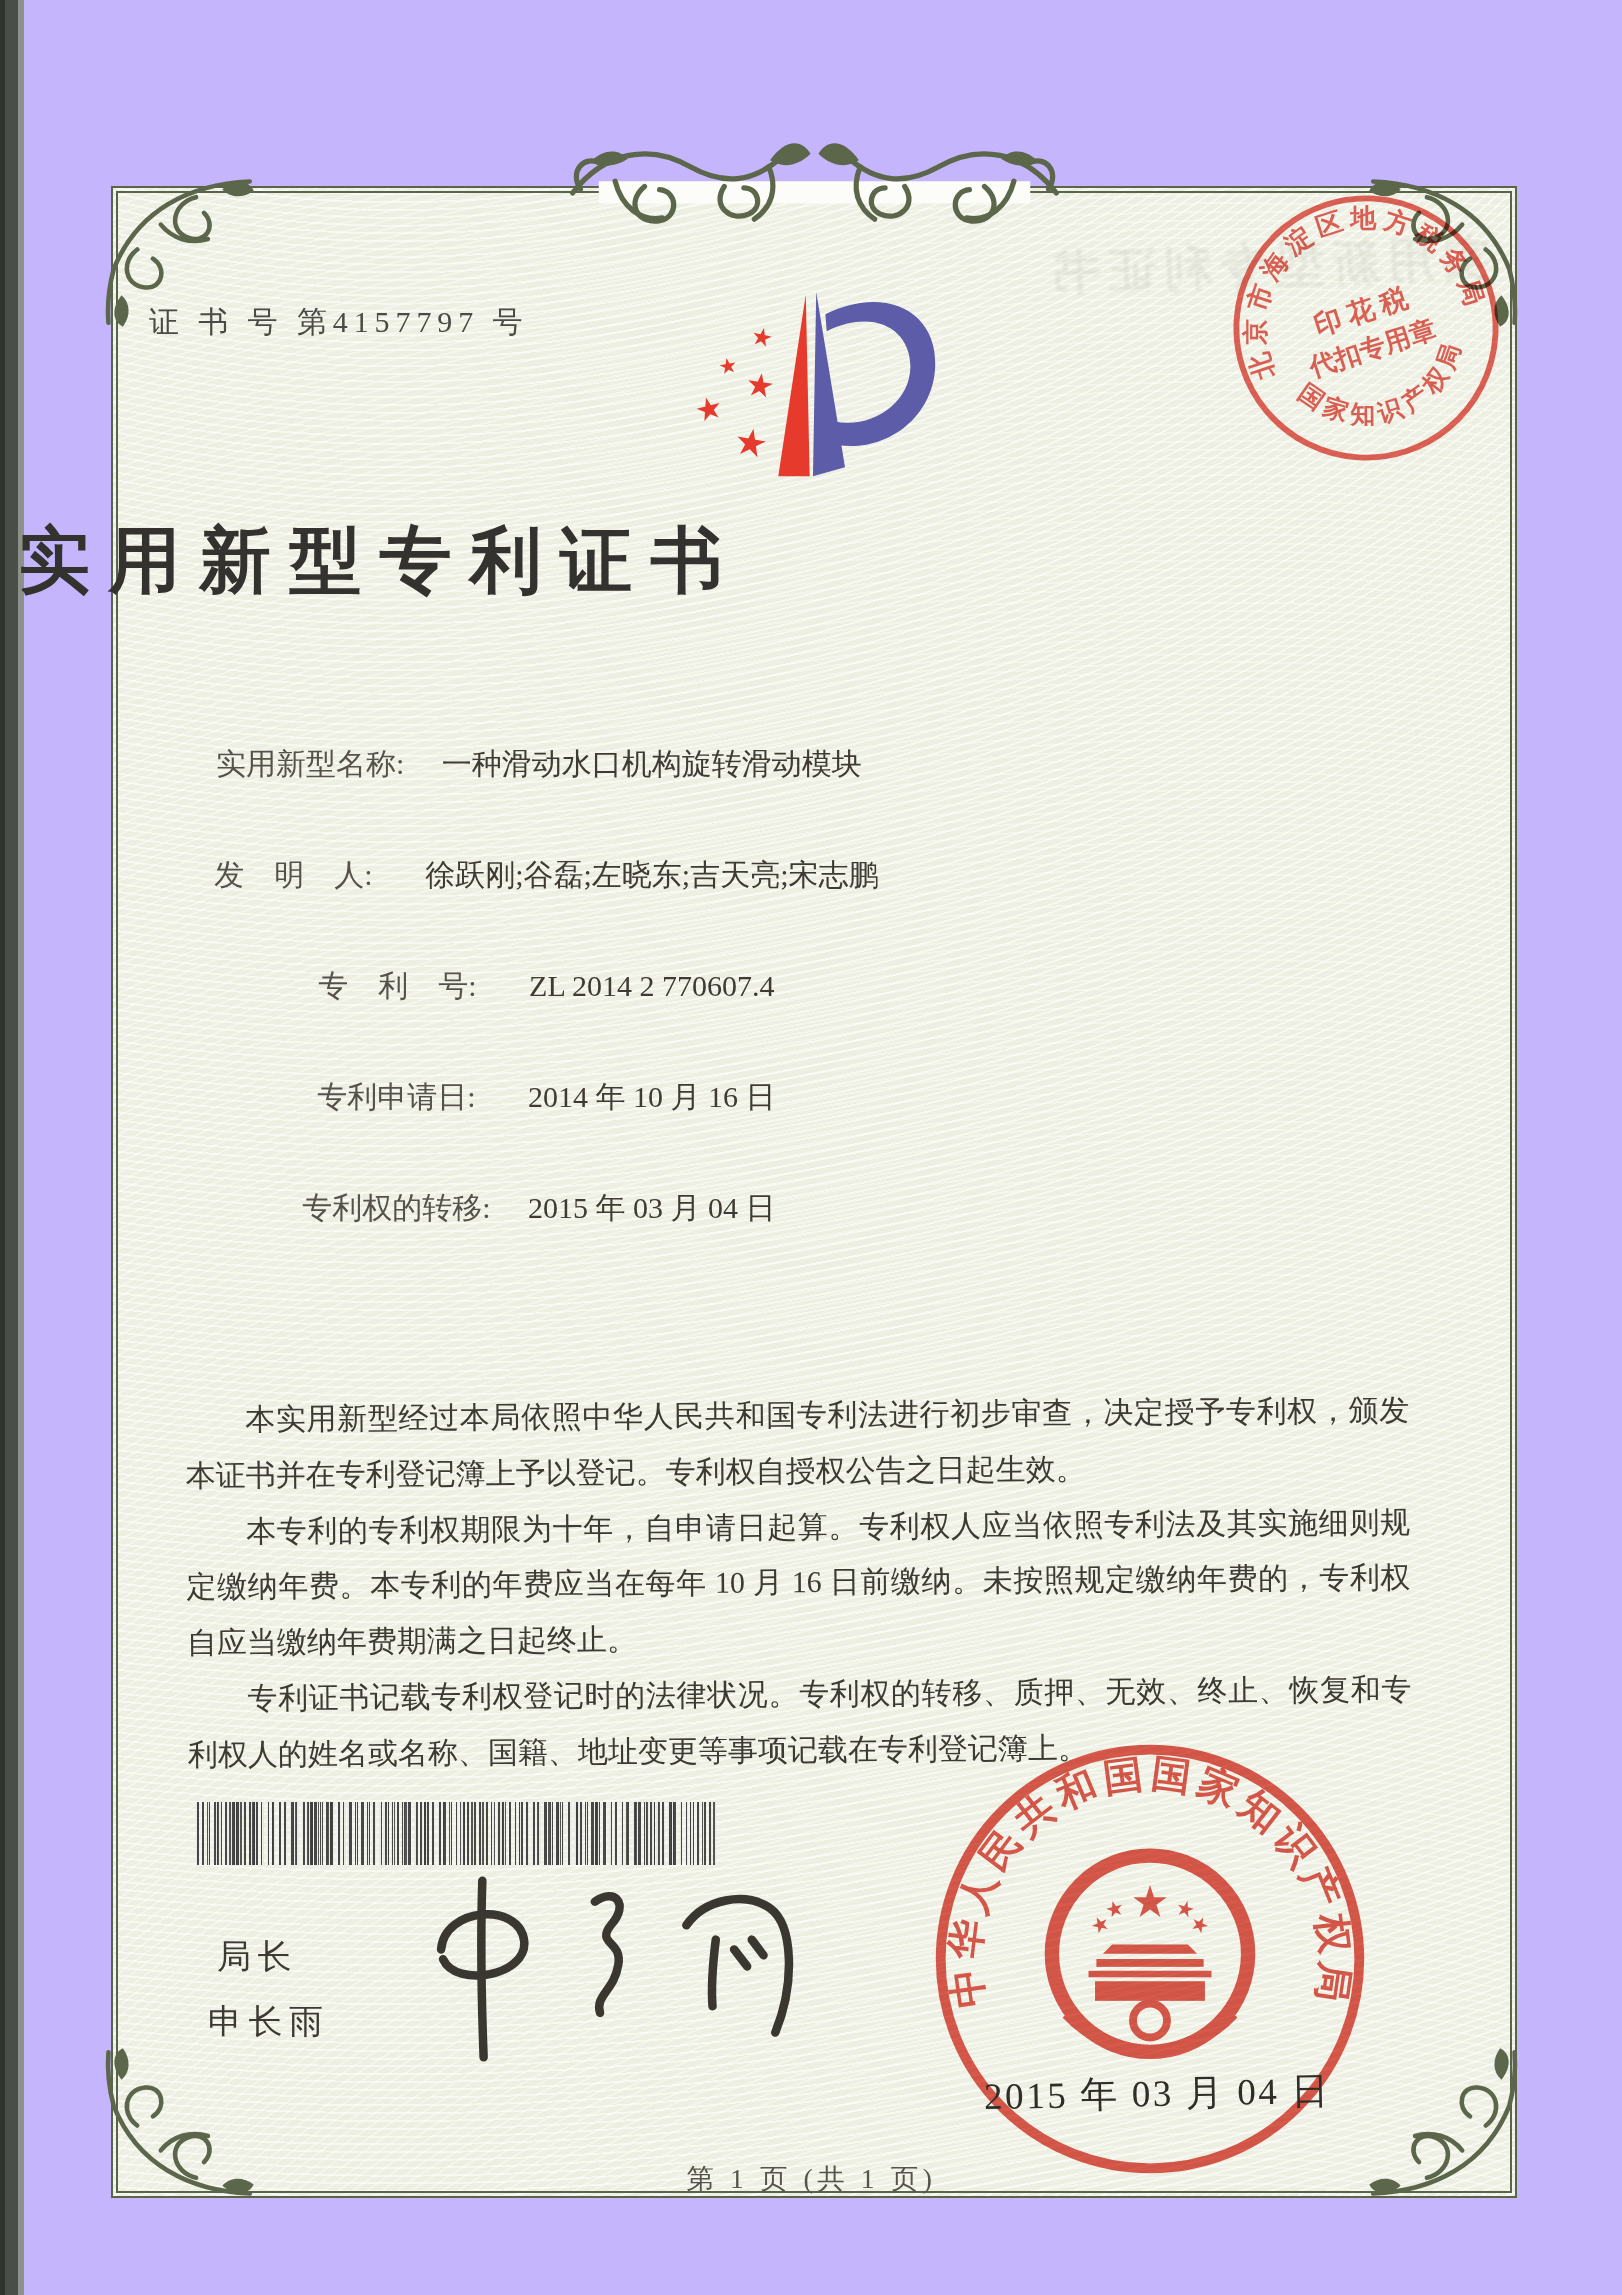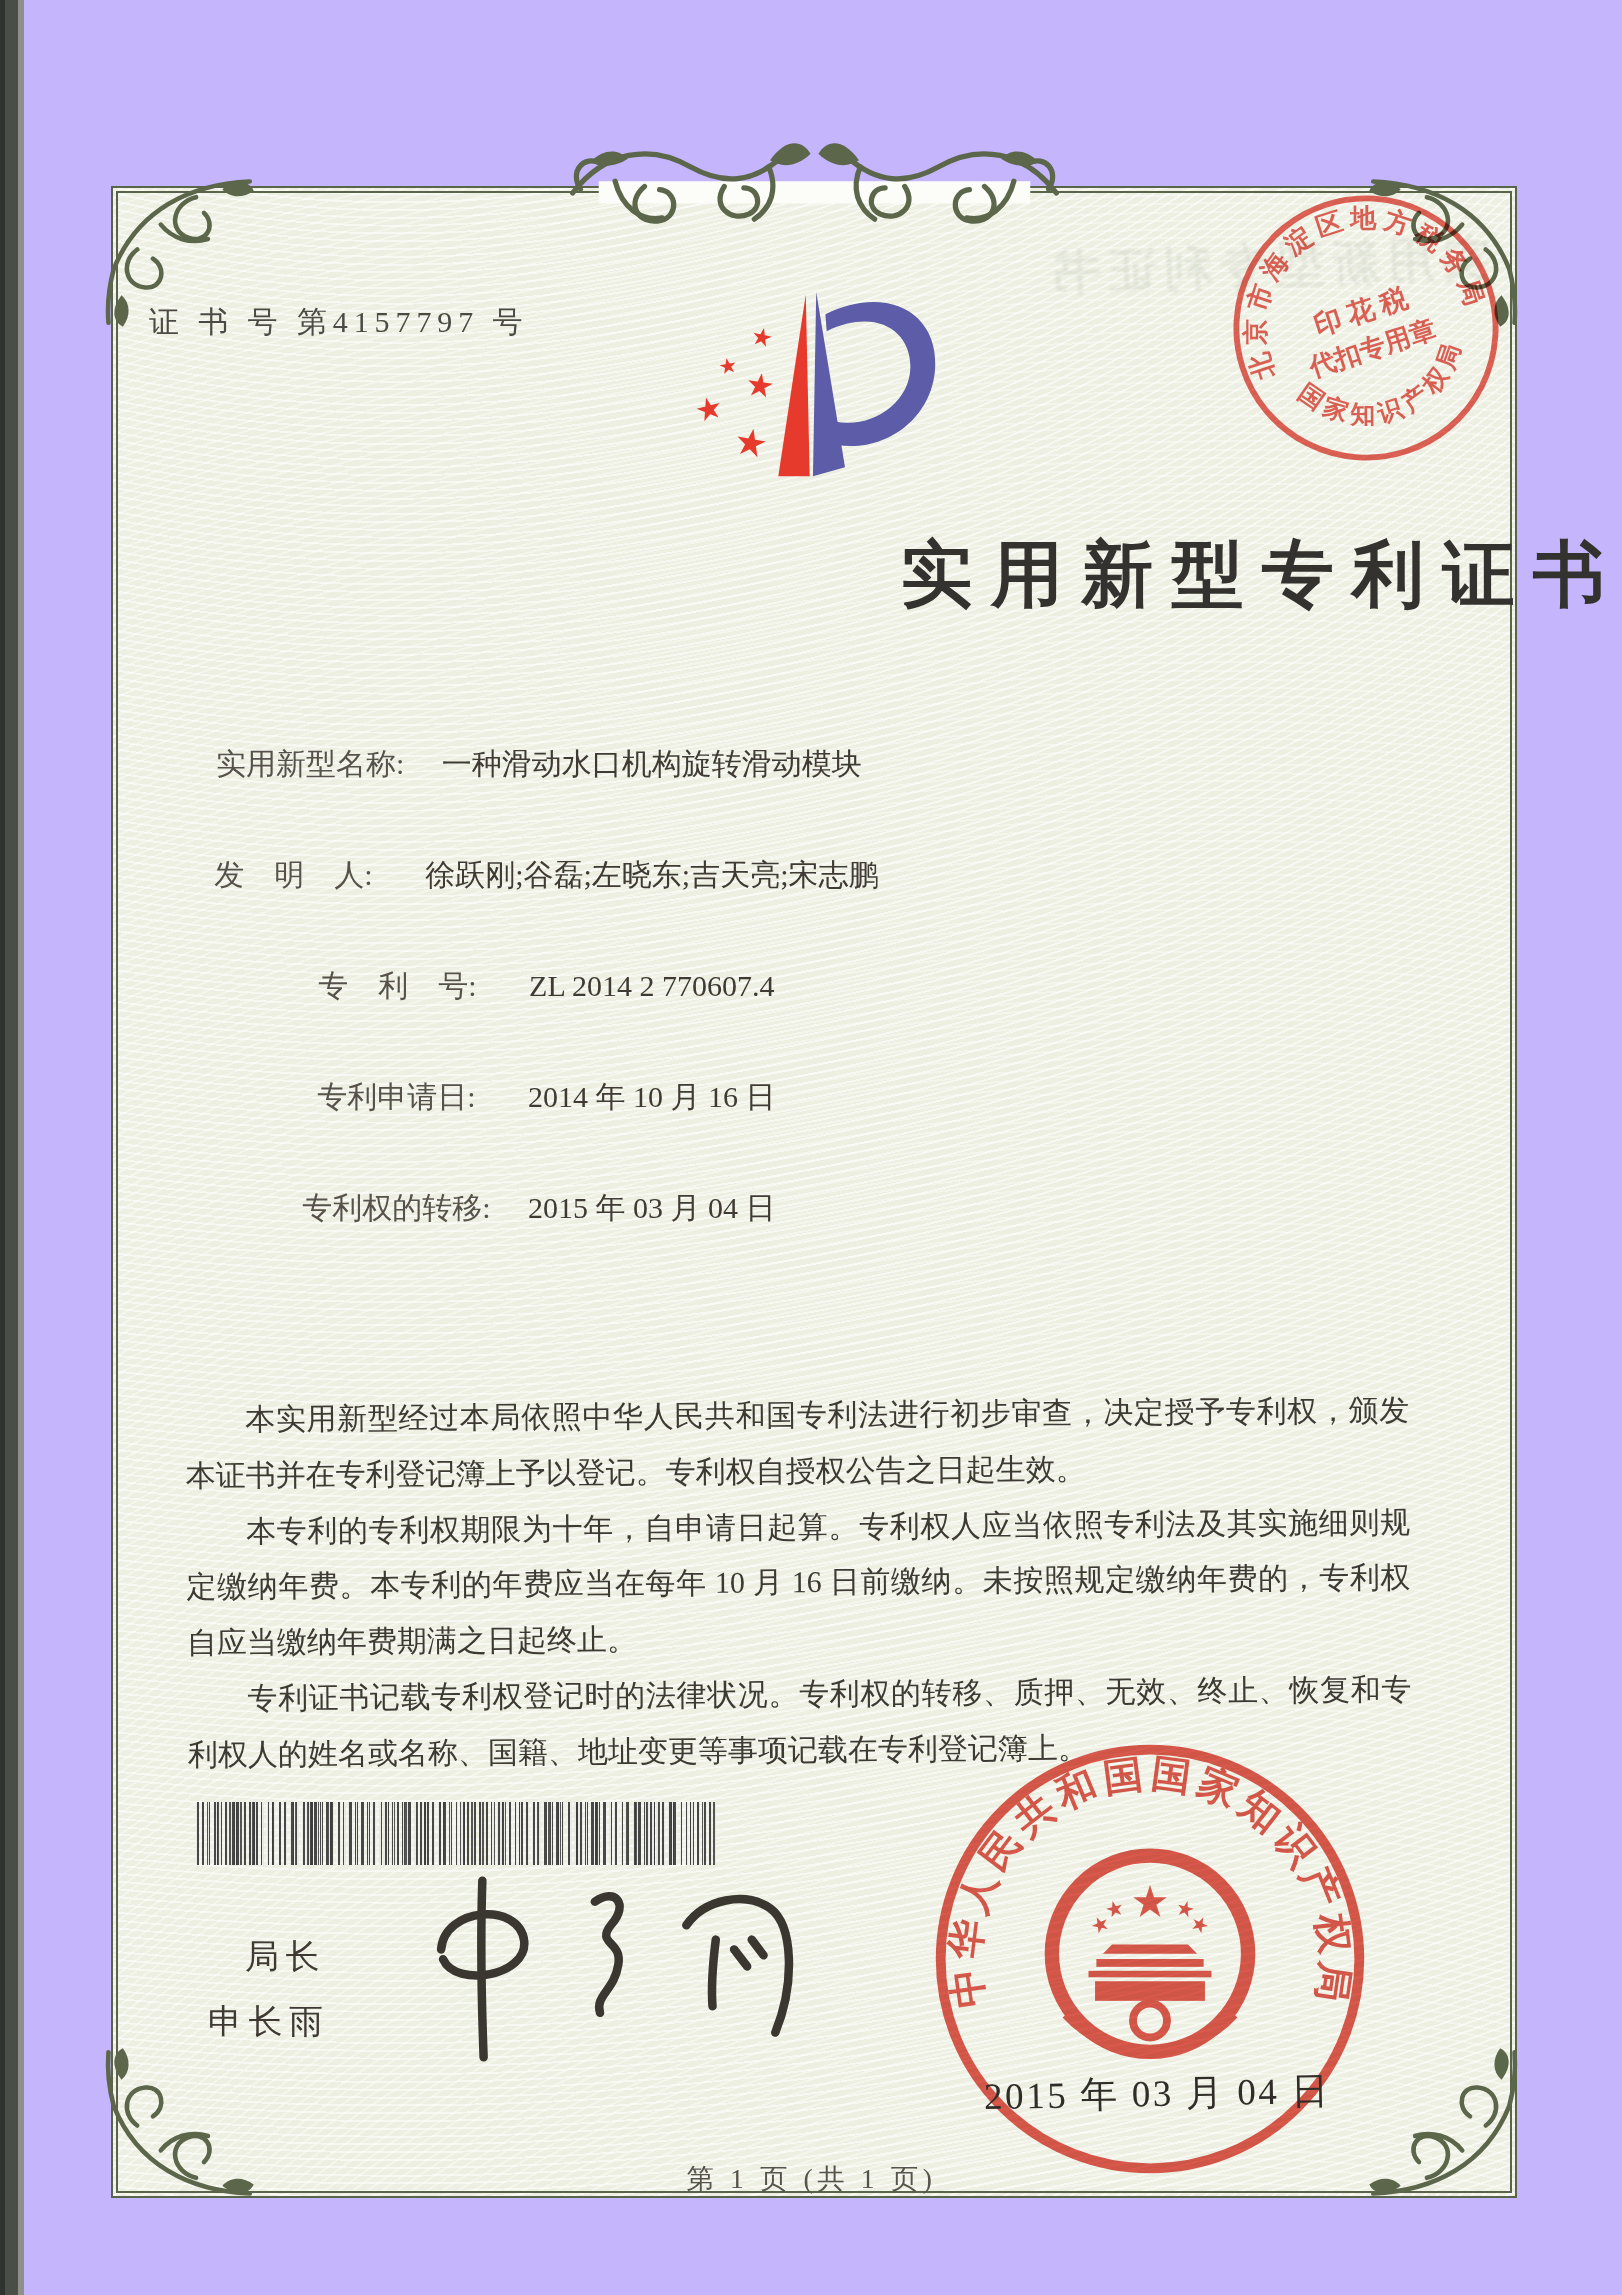--- a/index.html
+++ b/index.html
@@ -13,36 +13,36 @@
   .frame{position:absolute;left:111px;top:186px;width:1406px;height:2012px;
     box-sizing:border-box;border:7.2px double #59644a;
     background-color:#edefe3;
     background-image:
       repeating-radial-gradient(circle at 20% -60%, rgba(255,255,255,0) 0 5.9px, rgba(255,255,255,.55) 5.9px 7.8px),
       repeating-radial-gradient(circle at 80% 160%, rgba(252,253,246,0) 0 6.5px, rgba(252,253,246,.45) 6.5px 8.5px);}
   .ornament{position:absolute;color:#5c664a;}
   .cert-no{position:absolute;left:149px;top:302px;font-size:30px;letter-spacing:5.9px;color:#4c4a45;white-space:nowrap;}
   .ghost-title{position:absolute;left:981px;top:235px;width:510px;font-size:48px;font-weight:bold;
     letter-spacing:7.8px;color:#6d7f63;opacity:.10;transform:scaleX(-1) rotate(2deg);white-space:nowrap;filter:blur(1.3px);}
-  .title{position:absolute;top:527px;left:0;width:100%;text-align:right;font-size:72px;font-weight:bold;
+  .title{position:absolute;top:513px;left:0;width:100%;text-align:left;font-size:72px;font-weight:bold;
     letter-spacing:18.3px;text-indent:18.3px;color:#34322e;}
   .fields{position:absolute;left:185px;top:742px;font-size:30px;color:#474339;}
   .frow{margin-bottom:68px;white-space:nowrap;line-height:43px;text-align:center;}
   .flabel{display:inline-block;min-width:217px;color:#56524b;}
   .fvalue{margin-left:15.7px;color:#3f3b34;}
   .paras{position:absolute;left:185px;top:1392px;width:1224px;font-size:30px;line-height:1.86;
     color:#3d3a33;text-align:justify;transform:rotate(-0.45deg);transform-origin:0 0;}
   .paras p{margin:0;text-indent:2em;}
   .barcode{position:absolute;left:196px;top:1802px;width:520px;height:63px;opacity:.85;filter:blur(0.4px);
     background:
       repeating-linear-gradient(90deg,rgba(243,243,240,.95) 0 1.3px, rgba(243,243,240,0) 1.3px 3.9px),
       repeating-linear-gradient(90deg,#2b2b2b 0 2.6px,transparent 2.6px 5.9px),
       repeating-linear-gradient(90deg,#3a3a3a 0 2px,transparent 2px 11px),
       repeating-linear-gradient(90deg,#1f1f1f 0 3.3px,transparent 3.3px 19px);}
-  .director-label{position:absolute;left:217px;top:1934px;font-size:34px;color:#3e3a33;letter-spacing:6.5px;margin-left:28px;}
+  .director-label{position:absolute;left:217px;top:1934px;font-size:34px;color:#3e3a33;letter-spacing:6.5px;}
   .director-name{position:absolute;left:208px;top:1999px;font-size:34px;color:#3e3a33;letter-spacing:6.5px;}
   .signature{position:absolute;left:379px;top:1861px;width:497px;height:203px;opacity:.92;}
   .big-seal{position:absolute;left:925px;top:1734px;width:450px;height:450px;mix-blend-mode:multiply;opacity:.93;}
   .tax-stamp{position:absolute;left:1222px;top:184px;width:288px;height:288px;mix-blend-mode:multiply;opacity:.85;}
   .seal-date{position:absolute;left:984px;top:2069px;font-size:37px;color:#302d28;letter-spacing:2.6px;
     transform:rotate(-1deg);white-space:nowrap;}
   .footer{position:absolute;top:2161px;left:0;width:100%;text-align:center;font-size:27.5px;
     letter-spacing:4.6px;color:#56534c;}
   .logo{position:absolute;left:654px;top:254px;width:314px;height:255px;}
   svg{display:block;}

